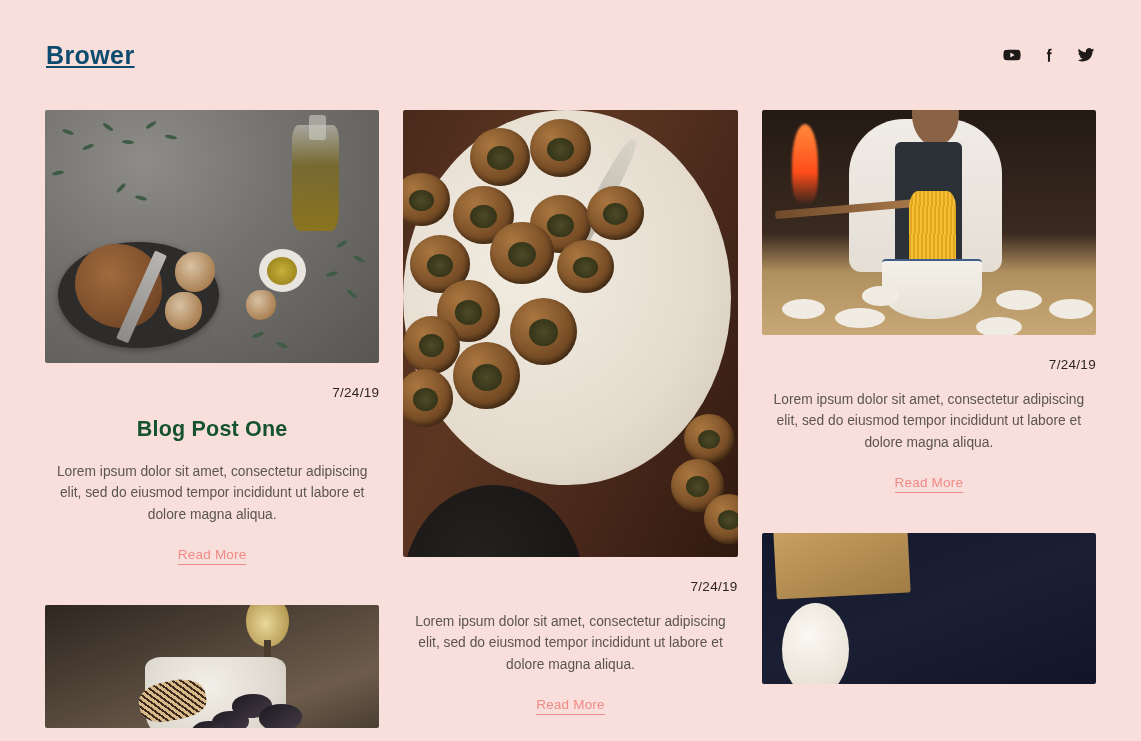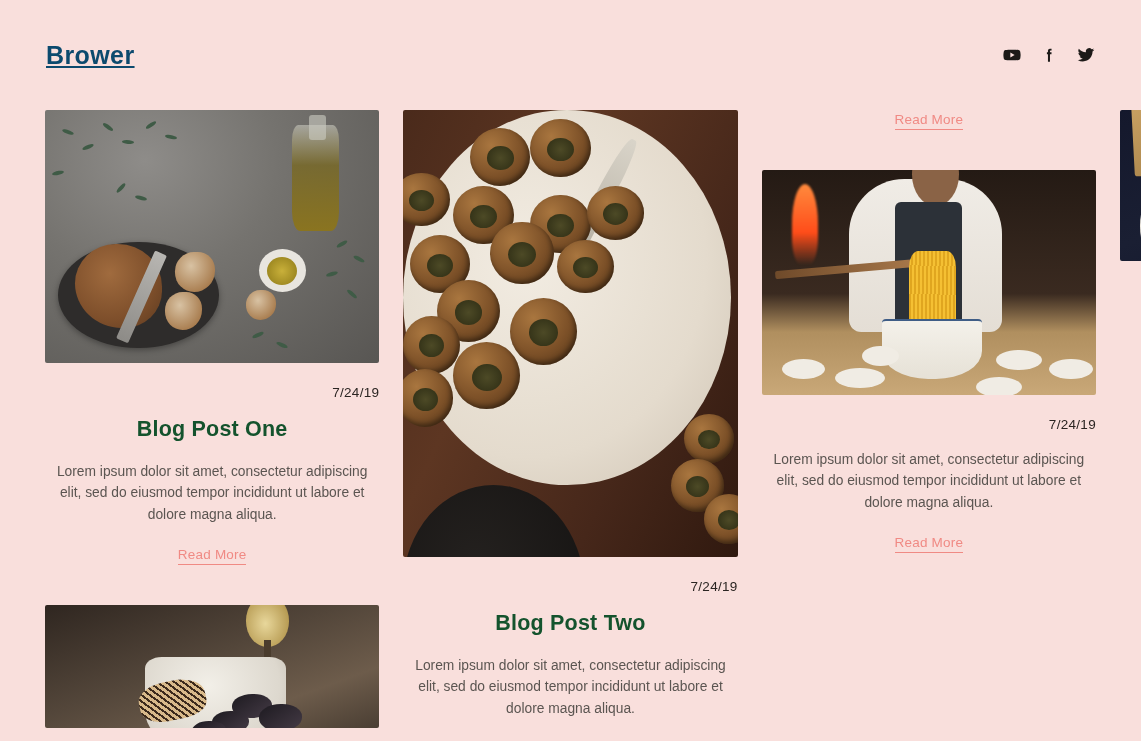--- a/index.html
+++ b/index.html
@@ -319,21 +319,20 @@
         <div class="snail" style="left:15%;top:52%;width:20%;height:15%"></div>
         <div class="snail" style="left:-2%;top:58%;width:17%;height:13%"></div>
         <div class="dark-pan"></div>
         <div class="snail" style="left:84%;top:68%;width:15%;height:11%"></div>
         <div class="snail" style="left:80%;top:78%;width:16%;height:12%"></div>
         <div class="snail" style="left:90%;top:86%;width:15%;height:11%"></div>
       </div>
     </div>
     <div class="post-body">
       <div class="post-date">7/24/19</div>
-      <h2 class="post-title">Blog Post Two</h2>
       <p class="post-excerpt">Lorem ipsum dolor sit amet, consectetur adipiscing elit, sed do eiusmod tempor incididunt ut labore et dolore magna aliqua.</p>
       <a class="read-more" href="#">Read More</a>
     </div>
   </article>
 
   <article class="post-card">
     <div class="post-thumb t-ramen">
       <div class="scene">
         <div class="blob flame"></div>
         <div class="chef-body"></div>

